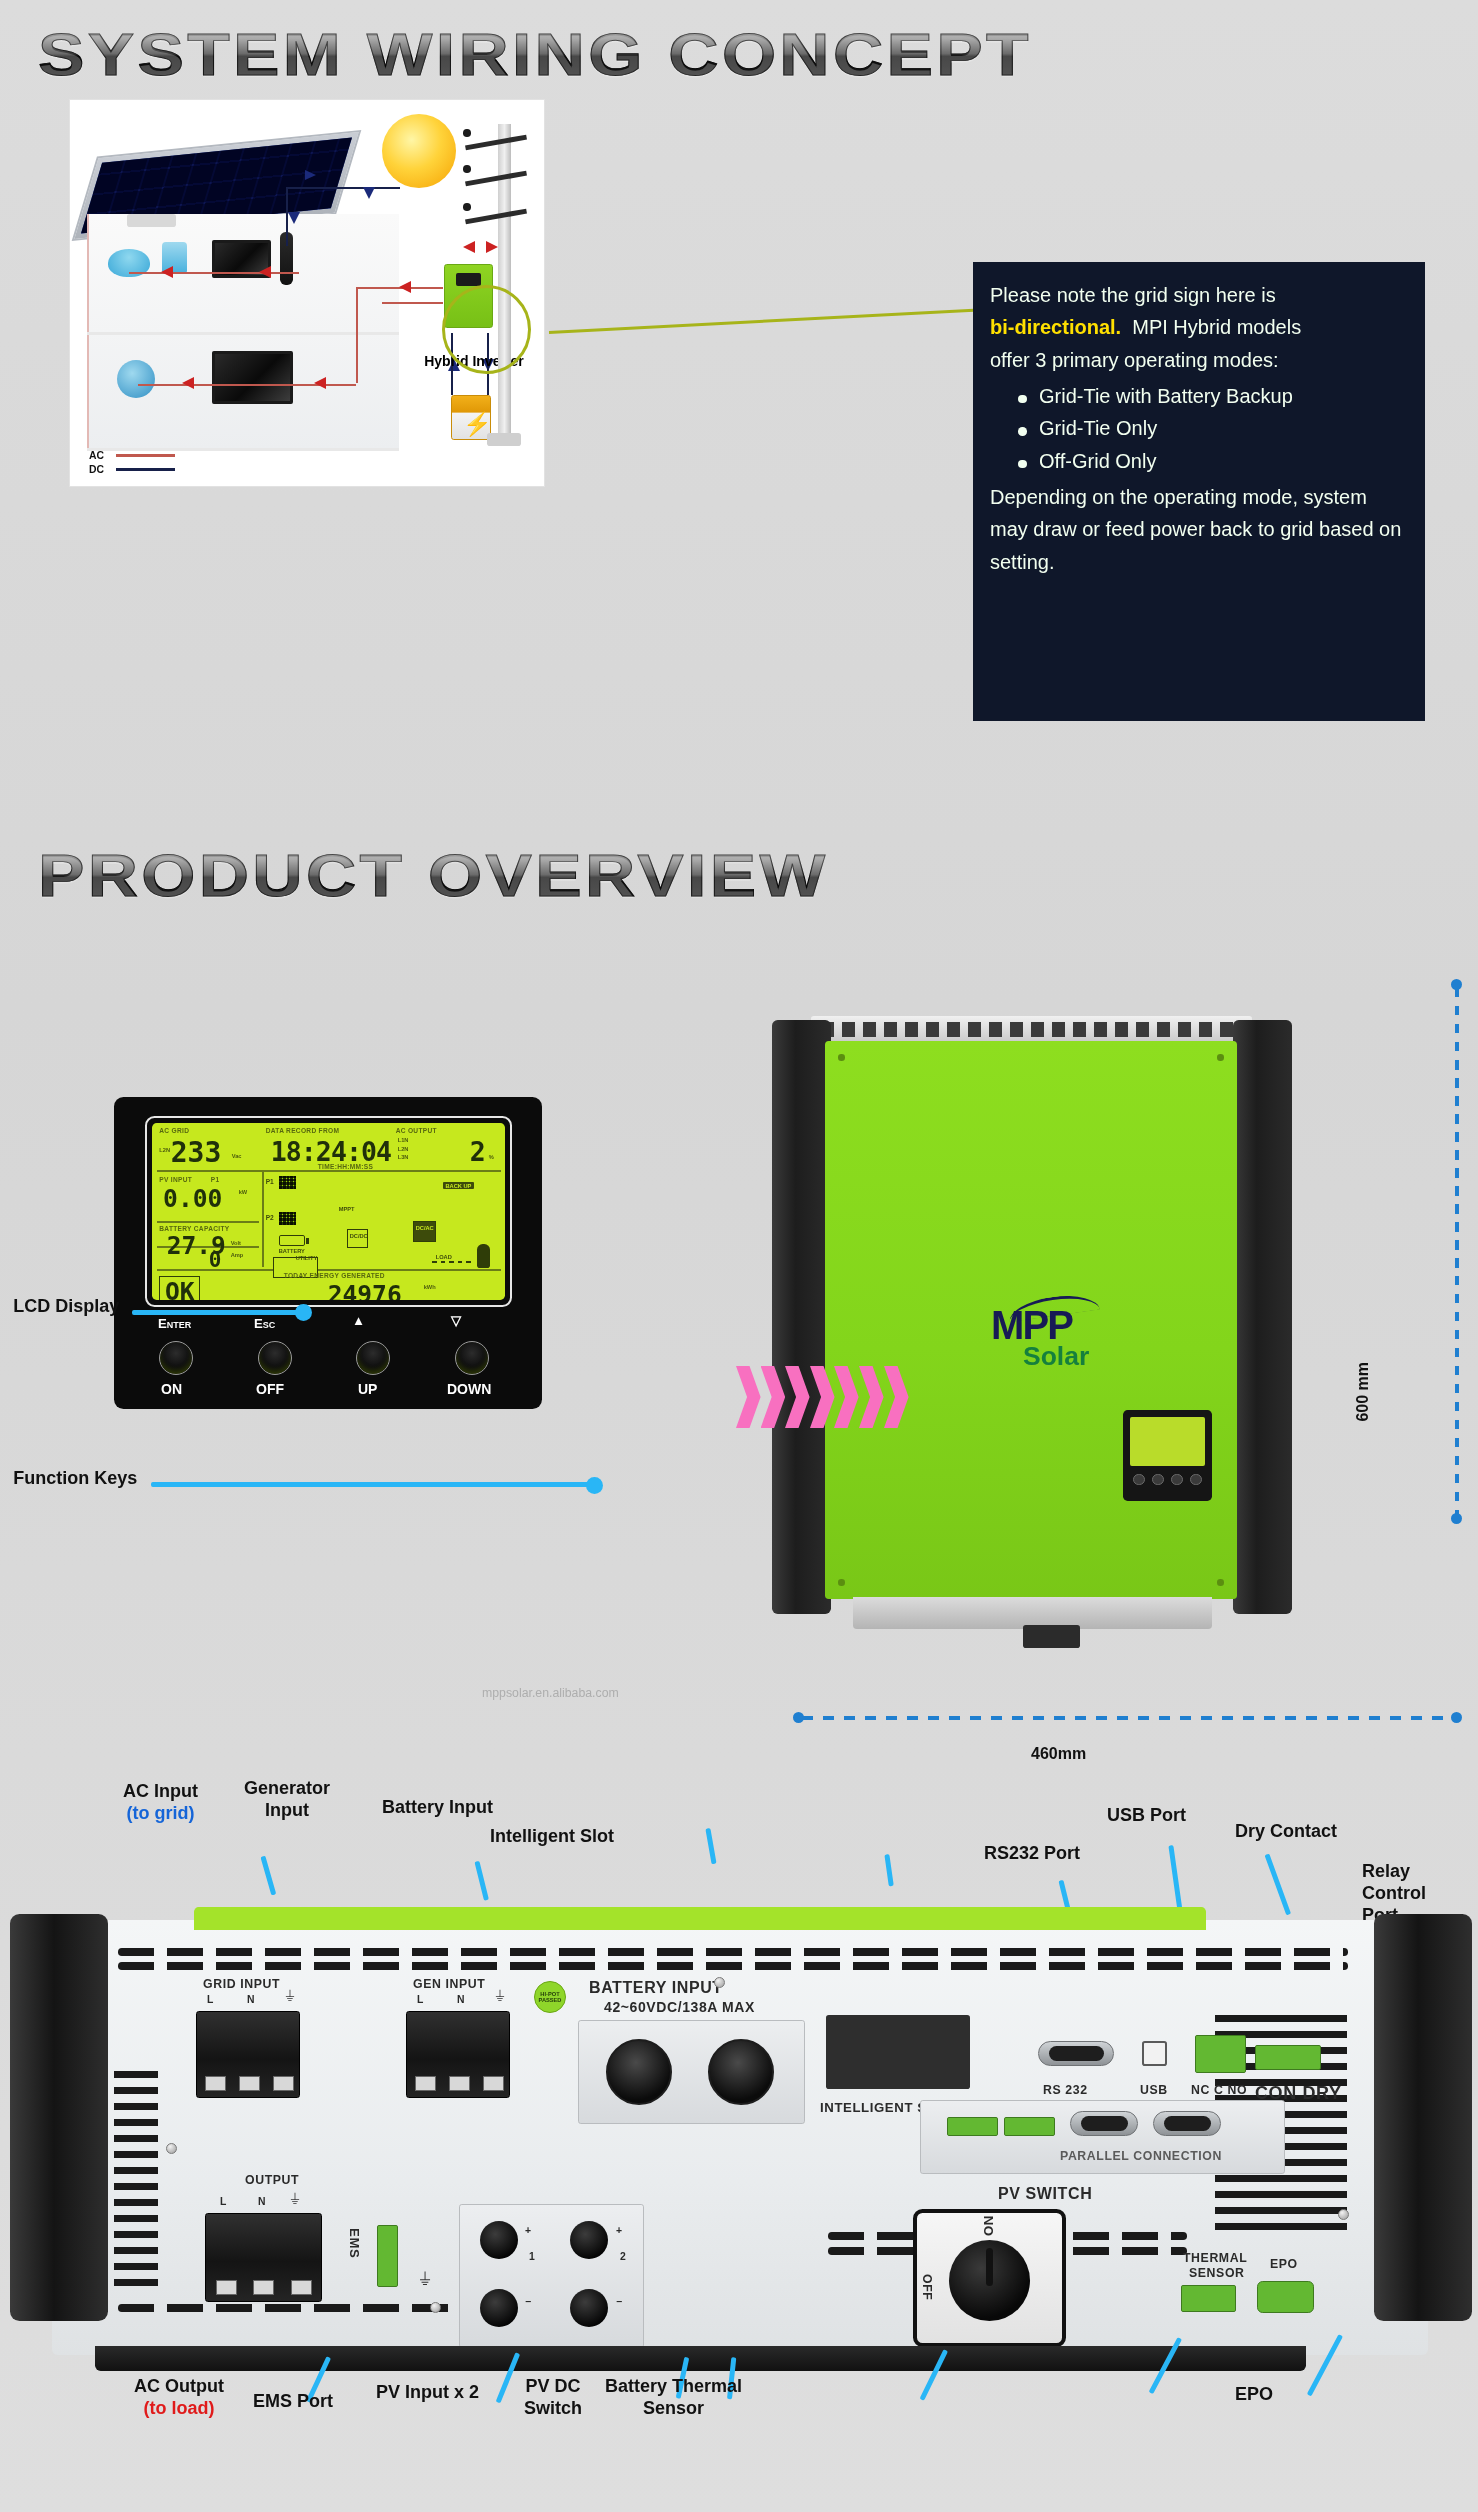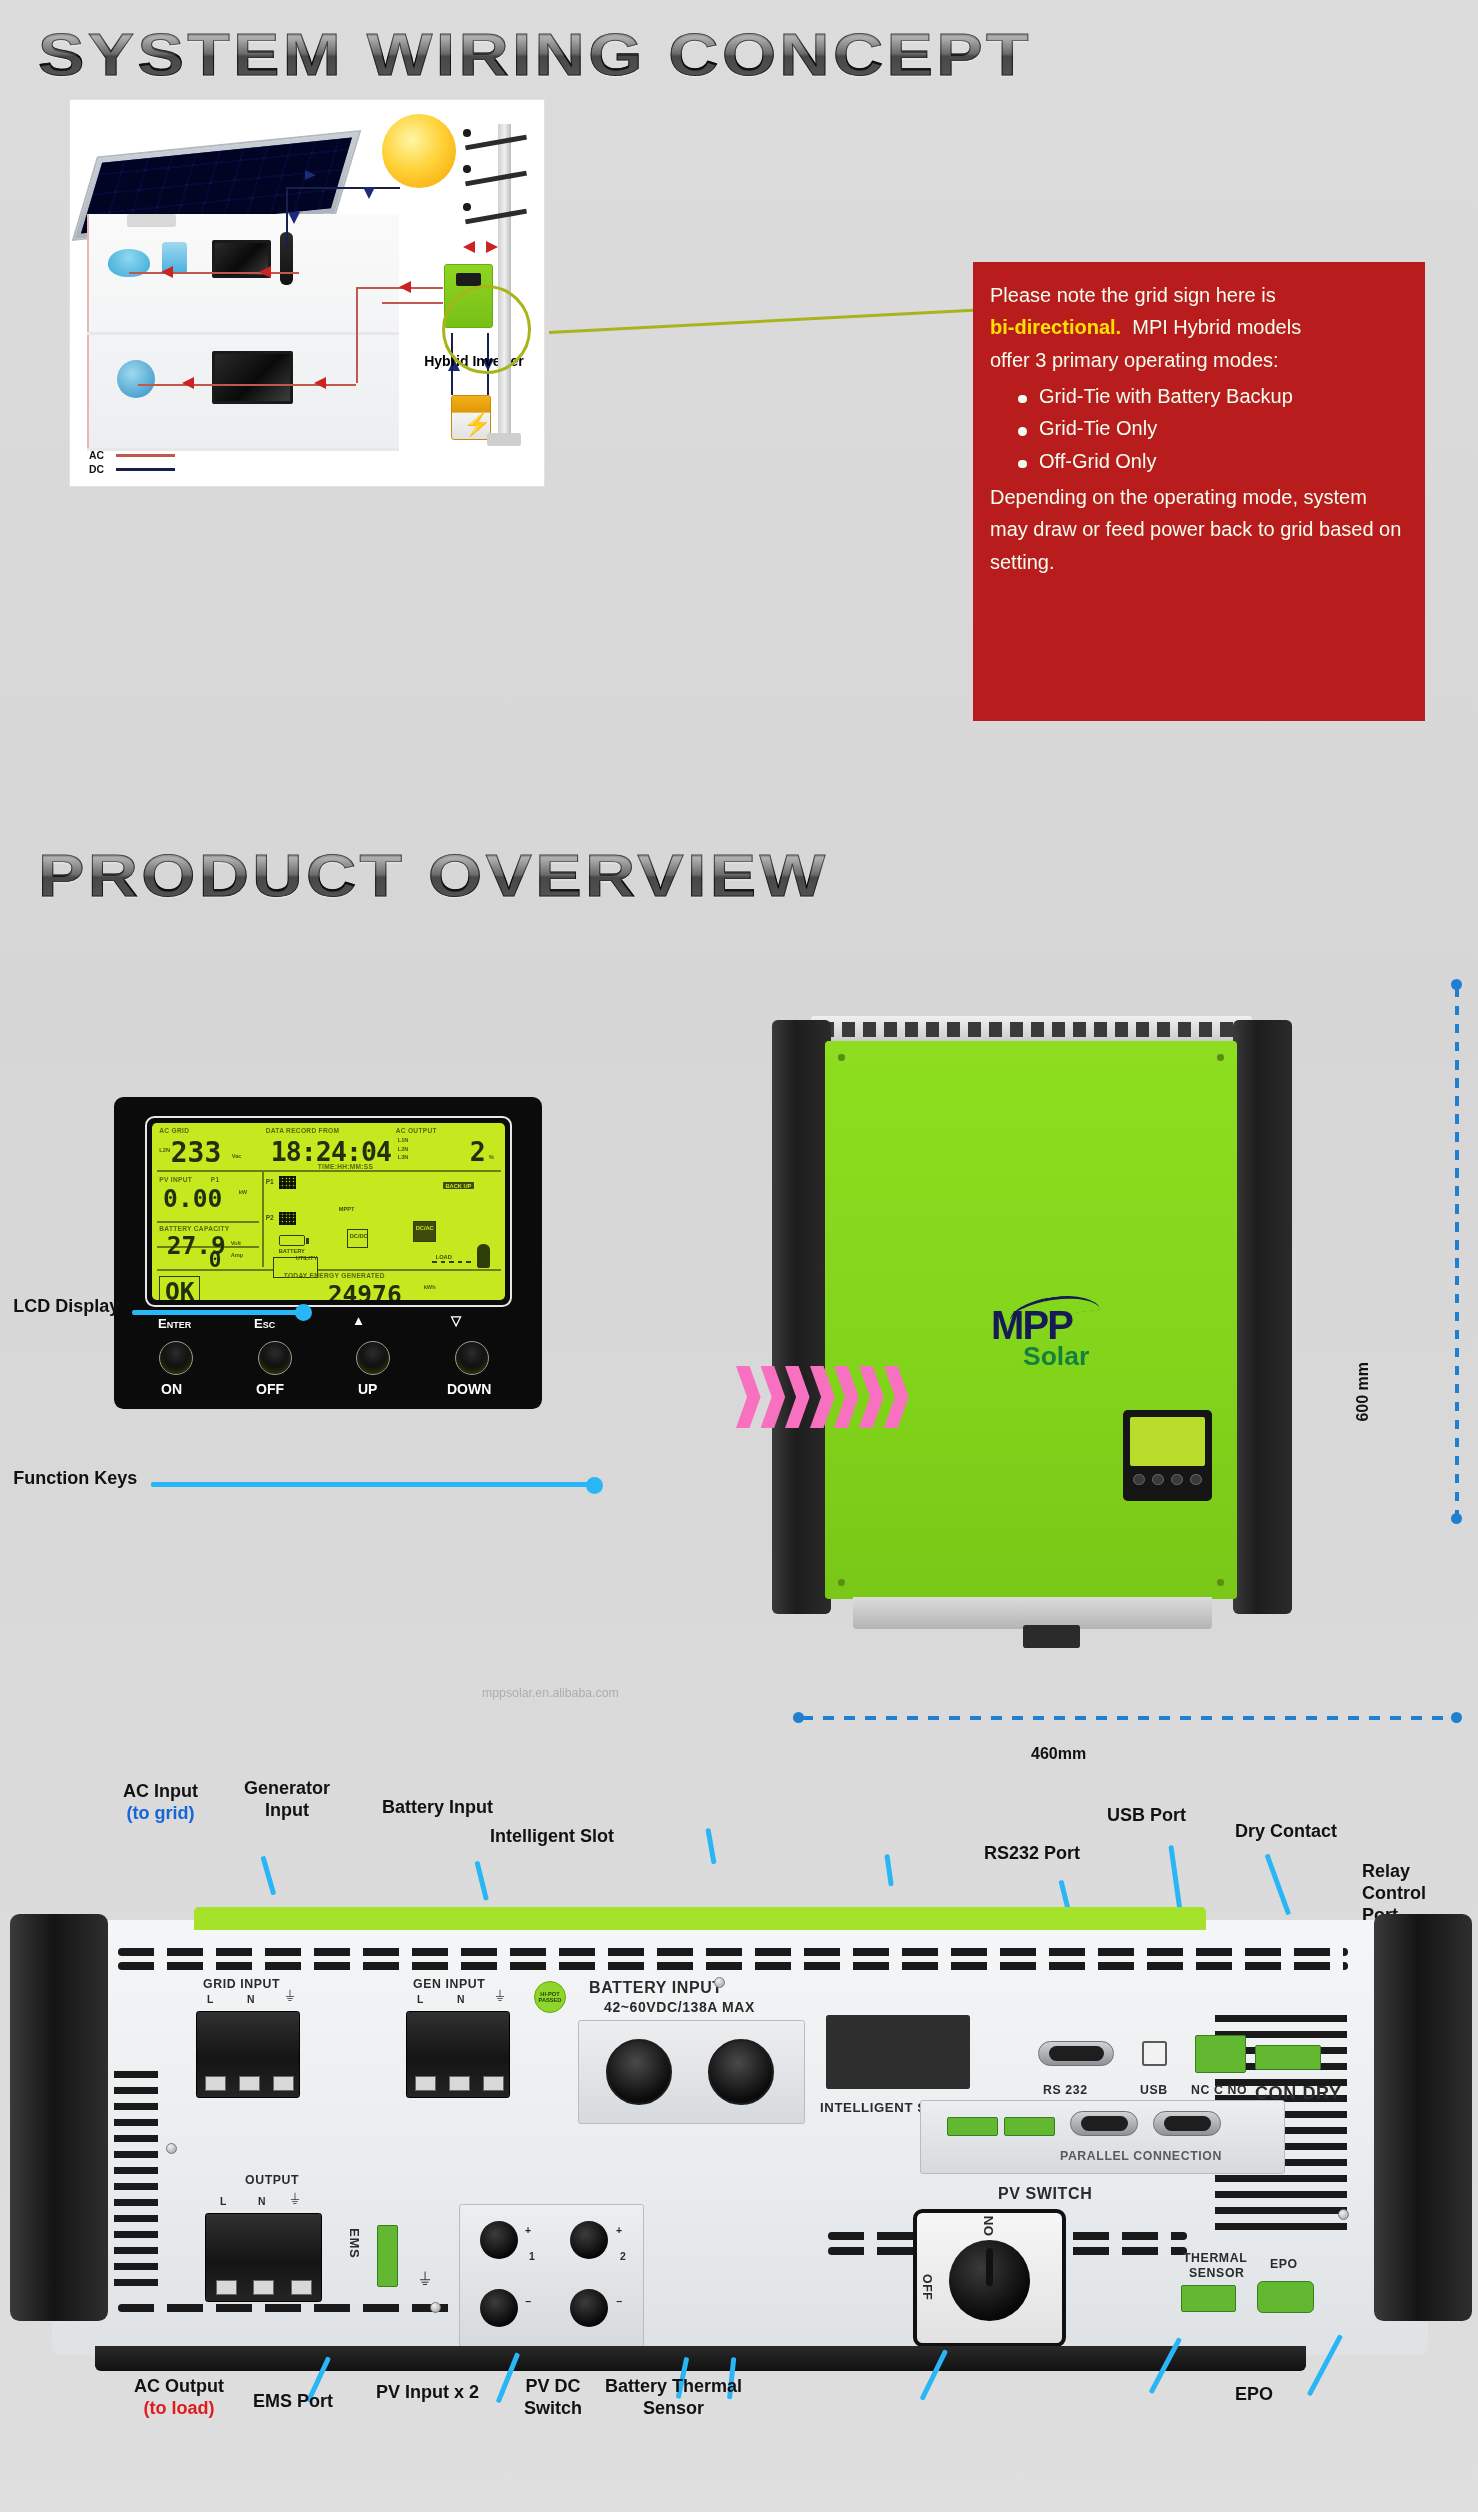--- a/index.html
+++ b/index.html
@@ -122,21 +122,21 @@
   }
   .callout-line{ position:absolute; background:#a7b41a; height:2.8px; transform-origin:left center;}
   .legend{ position:absolute; left:19px; top:350px; font-size:10.4px; font-weight:bold; color:#111;}
   .legend .row{ display:flex; align-items:center; gap:5.7px; margin-bottom:2.8px; }
   .legend .lbl{ width:21px; }
   .legend .ln{ width:59px; height:2.8px; display:block; }
 
   
   #note-box{
     position:absolute; left:973px; top:262px; width:452px; height:459px;
-    background:#b91c1c; padding:17px 15px 9.5px 17px;
+    background:#0f172a; padding:17px 15px 9.5px 17px;
     color:#f2fff0; font-size:20px; line-height:1.62;
   }
   #note-box .hl{ color:#ffe000; font-weight:bold; }
   #note-box ul{ list-style:none; margin:3.8px 0 3.8px 0; }
   #note-box li{ padding-left:49px; position:relative; }
   #note-box li::before{
     content:""; position:absolute; left:28px; top:15px;
     width:8.5px; height:8.5px; border-radius:50%; background:#f2fff0;
   }
 

